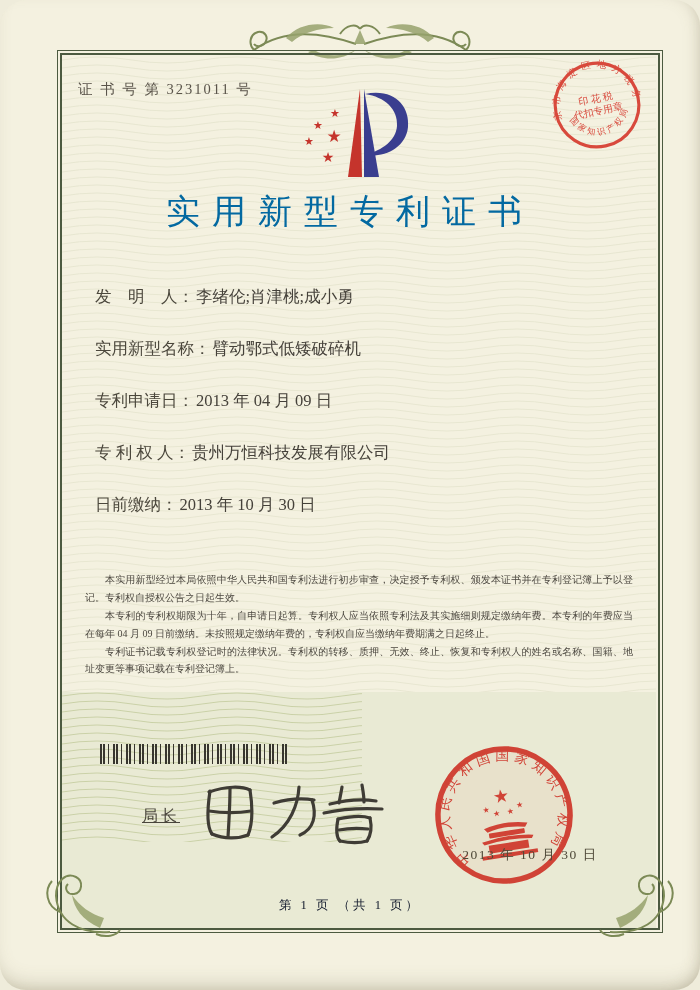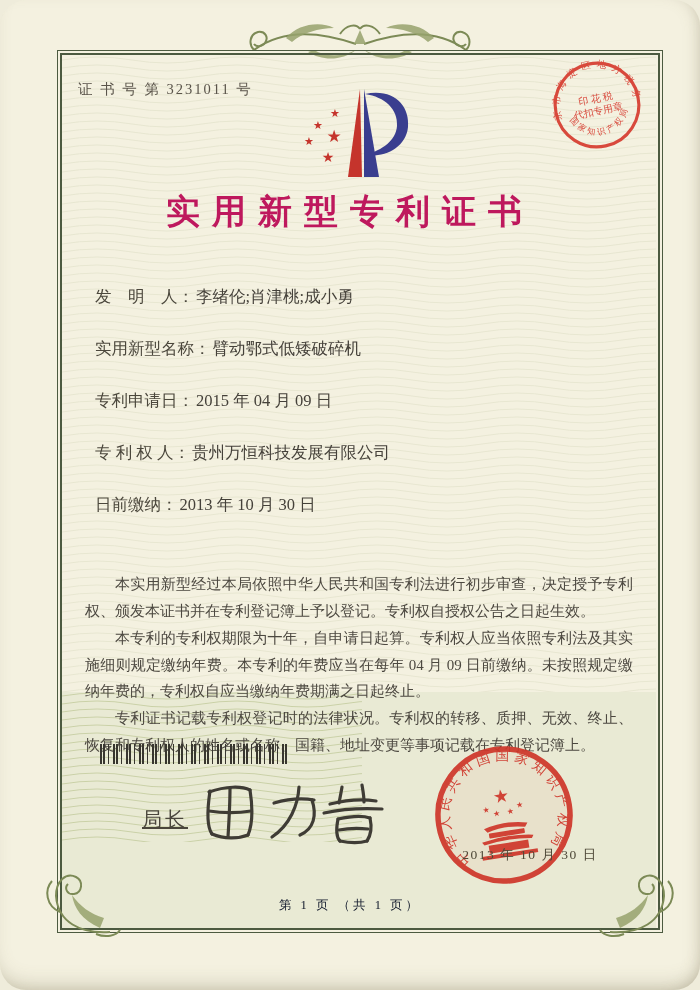--- a/index.html
+++ b/index.html
@@ -12,34 +12,34 @@
   .frame{left:57px;top:50px;width:604px;height:881px;border:1px solid #4c5a40;}
   .frame-inner{position:absolute;inset:2px;border:2px solid #4c5a40;}
   
   .waves-top{left:62px;top:56px;width:594px;height:636px;opacity:.16;}
   .band{left:62px;top:692px;width:594px;height:236px;background:#e9ead4;}
   .band svg{position:absolute;inset:0;opacity:.8;}
   
   .cert-number{left:78px;top:80px;font-size:14.5px;letter-spacing:2px;color:#5a544a;}
   .tax-stamp{left:551px;top:59px;width:92px;height:92px;transform:rotate(-12deg);}
   .logo{left:296px;top:84px;width:130px;height:96px;}
-  .title{left:0;top:189px;width:700px;text-align:center;font-size:34px;font-weight:700;
-         letter-spacing:12px;color:#be185d;}
+  .title{left:0;top:189px;width:700px;text-align:center;font-size:34px;font-weight:400;
+         letter-spacing:12px;color:#0369a1;}
   
   .fields{left:95px;top:286px;width:520px;}
   .field{height:24px;margin-bottom:28px;font-size:16.5px;white-space:nowrap;}
   .field .lab{color:#4b473c;}
   .field .val{color:#45413a;margin-left:2px;}
   
-  .body-text{left:85px;top:571px;width:548px;font-size:15px;line-height:1.79;text-align:justify;color:#4c4840;}
+  .body-text{left:85px;top:571px;width:548px;font-size:10px;line-height:1.79;text-align:justify;color:#4c4840;}
   .body-text p{margin:0;text-indent:2em;}
   
   .barcode{left:100px;top:744px;width:190px;height:20px;
     background:repeating-linear-gradient(90deg,#38362f 0 2px,rgba(0,0,0,0) 2px 3px,#38362f 3px 5px,rgba(0,0,0,0) 5px 8px,#38362f 8px 9px,rgba(0,0,0,0) 9px 13px);}
-  .sig-role{left:142px;top:806px;font-size:20px;letter-spacing:3px;color:#4a463c;text-decoration:underline;}
+  .sig-role{left:142px;top:806px;font-size:16px;letter-spacing:3px;color:#4a463c;text-decoration:underline;}
   .signature{left:196px;top:776px;width:200px;height:72px;}
   .signature path{fill:none;stroke:#3f3c35;stroke-width:3.2;stroke-linecap:round;stroke-linejoin:round;}
   .seal{left:429px;top:740px;width:150px;height:150px;transform:rotate(-9deg);opacity:.93;}
   .seal-date{left:438px;top:846px;width:184px;text-align:center;font-size:13.5px;letter-spacing:1.5px;color:#4e4838;}
   .footer{left:0;top:897px;width:700px;text-align:center;font-size:12.5px;letter-spacing:3px;color:#0f172a;}
   
   .orn path{stroke:#7c8a56;fill:none;stroke-width:2;}
   .orn .leaf{fill:#97a26c;stroke:none;opacity:.85;}
   .orn-top{left:248px;top:16px;width:224px;height:62px;}
   .orn-bl{left:36px;top:860px;width:86px;height:82px;}
@@ -128,21 +128,21 @@
   <div class="abs title">实用新型专利证书</div>
 
   <div class="abs fields">
     <div class="field">
       <span class="lab">发　明　人：</span><span class="val">李绪伦;肖津桃;成小勇</span>
     </div>
     <div class="field">
       <span class="lab">实用新型名称：</span><span class="val">臂动鄂式低矮破碎机</span>
     </div>
     <div class="field">
-      <span class="lab">专利申请日：</span><span class="val">2015 年 04 月 09 日</span>
+      <span class="lab">专利申请日：</span><span class="val">2013 年 04 月 09 日</span>
     </div>
     <div class="field">
       <span class="lab">专 利 权 人：</span><span class="val">贵州万恒科技发展有限公司</span>
     </div>
     <div class="field">
       <span class="lab">日前缴纳：</span><span class="val">2013 年 10 月 30 日</span>
     </div>
   </div>
 
   <div class="abs body-text">

